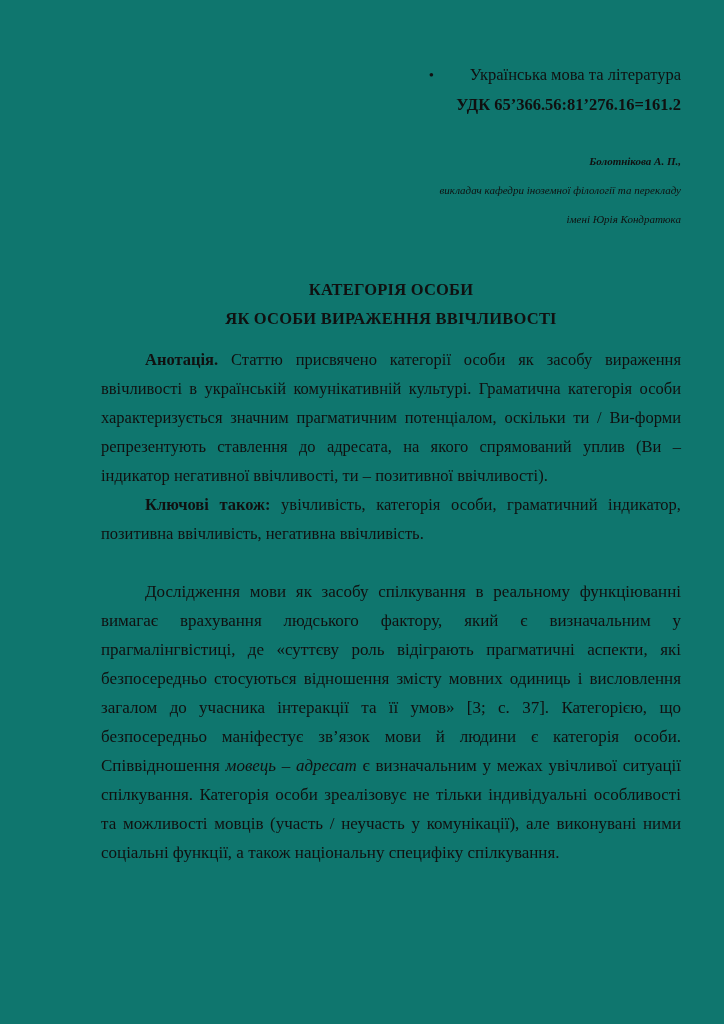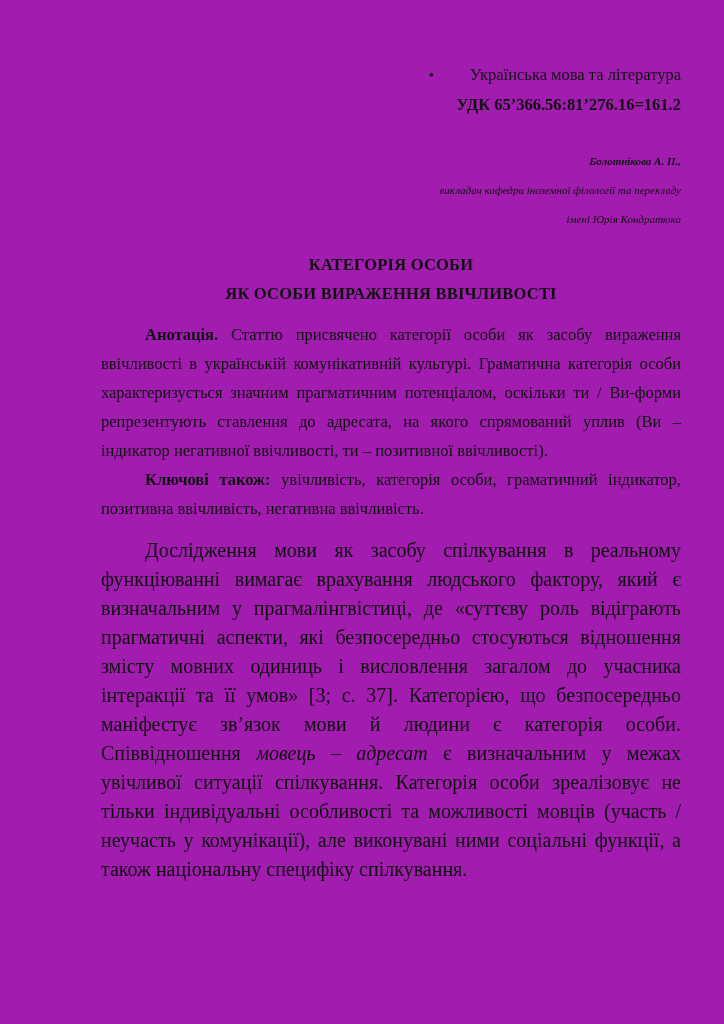--- a/index.html
+++ b/index.html
@@ -16,21 +16,21 @@
     color: #101010;
     -webkit-font-smoothing: antialiased;
   }
 
   .page {
     position: relative;
     width: 724px;
     height: 1024px;
     box-sizing: border-box;
     padding: 0;
-    background: #a21caf;
+    background: #0f766e;
   }
 
   
   .content {
     position: absolute;
     left: 101px;
     top: 0;
     width: 580px;
   }
 
@@ -69,21 +69,21 @@
   }
   .author-name {
     font-weight: bold;
     font-style: italic;
   }
   .author-line {
     display: block;
   }
 
   .title-block {
-    margin-top: 16px;
+    margin-top: 41px;
     text-align: center;
     font-weight: bold;
     font-size: 16.5px;
     line-height: 29px;
     letter-spacing: 0.2px;
   }
   .title-line { display: block; }
 
   .abstract {
     margin-top: 12px;
@@ -94,24 +94,24 @@
     text-indent: 44px;
   }
   .keywords {
     text-align: justify;
     text-justify: inter-word;
     font-size: 16.5px;
     line-height: 29px;
     text-indent: 44px;
   }
   .body-para {
-    margin-top: 13px;
+    margin-top: 29px;
     text-align: justify;
     text-justify: inter-word;
-    font-size: 20px;
+    font-size: 17px;
     line-height: 29px;
     text-indent: 44px;
   }
   .lead { font-weight: bold; }
   .ital { font-style: italic; }
   p { margin: 0; }
 </style>
 </head>
 <body>
 

